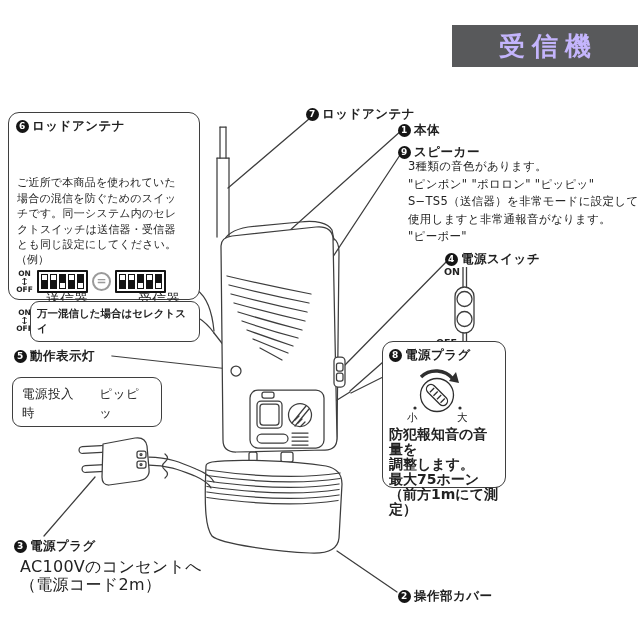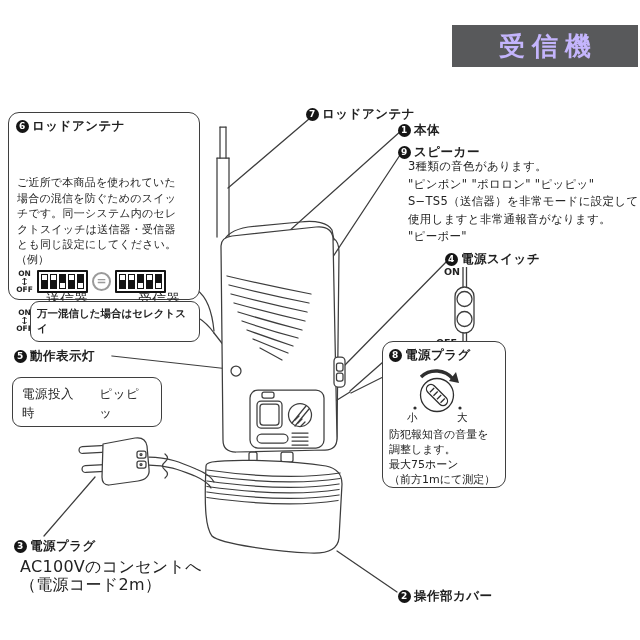--- a/index.html
+++ b/index.html
@@ -40,21 +40,21 @@
   .dip-captions .c1{width:60px;margin-left:21px;text-align:center;}
   .dip-captions .c2{width:60px;margin-left:23px;text-align:right;}
   
   .bubble-note{left:30px;top:301px;width:170px;height:41px;border-radius:9px;padding:4px 6px;font-weight:bold;}
   .bubble-note .desc{font-size:10.5px;line-height:15px;letter-spacing:0;}
   
   .bubble-status{left:12px;top:377px;width:150px;height:50px;border-radius:9px;padding:6px 9px;}
   .status-row{display:flex;gap:13px;font-size:12.5px;line-height:19px;letter-spacing:.5px;}
   
   .bubble-volume{left:382px;top:341px;width:124px;height:147px;padding:5px 6px;}
-  .bubble-volume .desc{font-size:11px;line-height:15px;letter-spacing:0;}
+  .bubble-volume .desc{font-size:14px;line-height:15px;letter-spacing:0;font-weight:bold;}
   
   .header-box{
     position:absolute;left:452px;top:25px;width:186px;height:42px;background:#58595b;z-index:3;
     display:flex;align-items:center;justify-content:center;
   }
   .header-box .t{color:#c4b5fd;font-size:26px;font-weight:700;letter-spacing:7px;text-indent:7px;}
   
   .sw-diagram{position:absolute;left:430px;top:261px;z-index:2;}
   
   .speaker-desc{position:absolute;left:408px;top:158px;z-index:3;}

